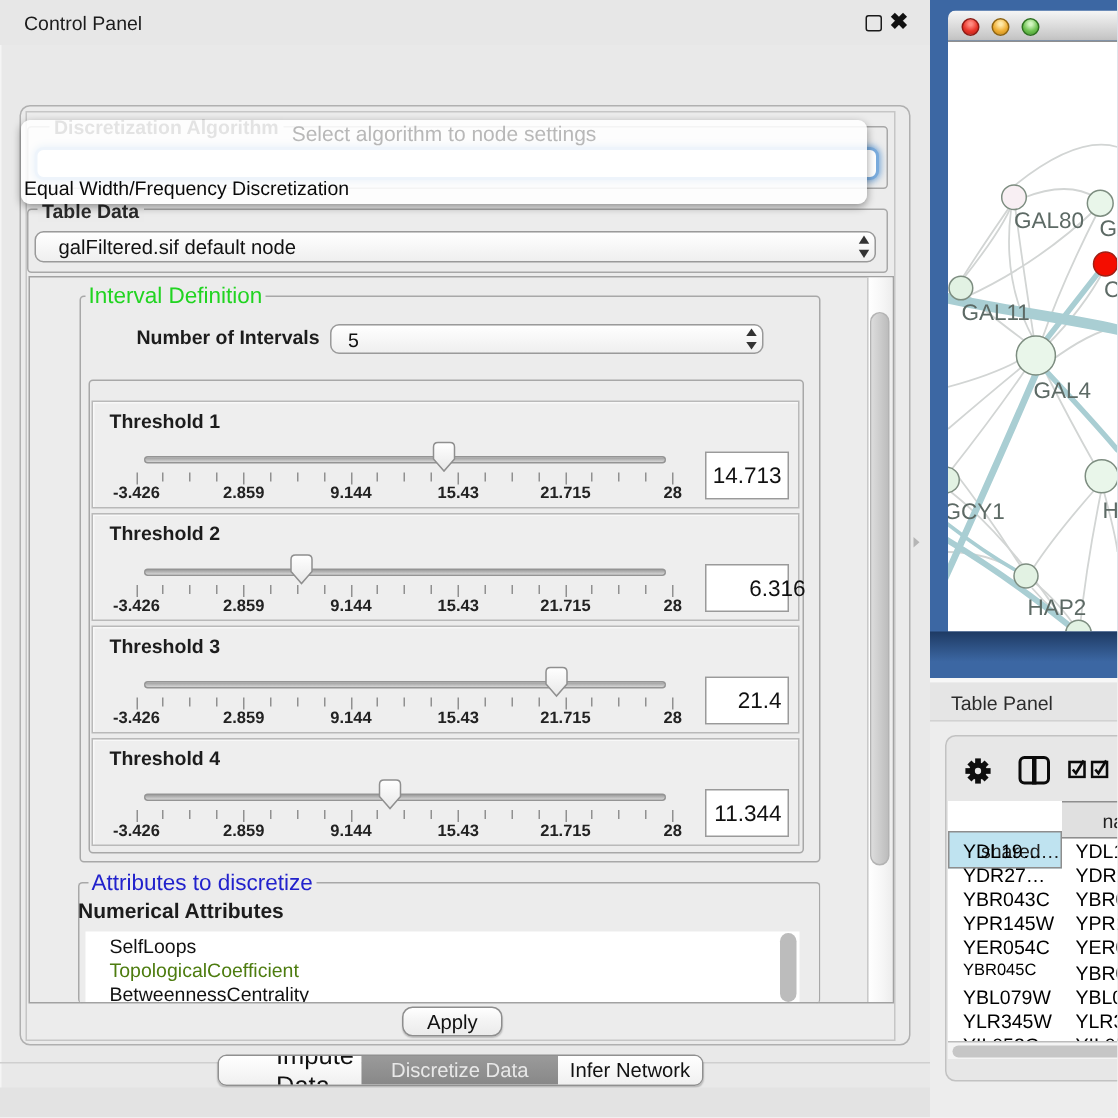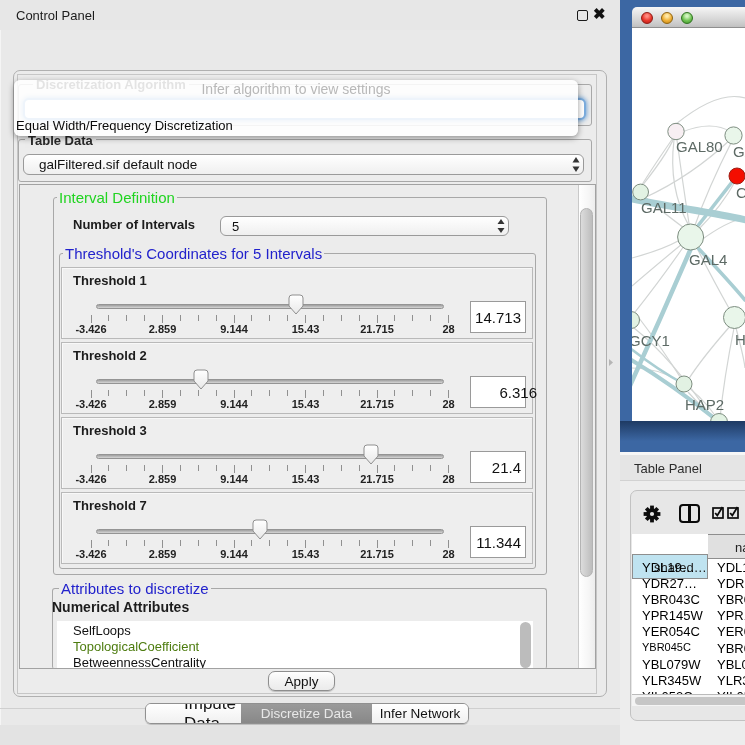--- a/index.html
+++ b/index.html
@@ -36,32 +36,31 @@
 </div>
 
 <div class="abs" style="left:19px;top:184px;width:577px;height:485px;border:1px solid #a2a2a2;background:#ececec;"></div>
 
 <div class="abs" style="left:578px;top:185px;width:17px;height:483px;background:linear-gradient(90deg,#ffffff,#f6f6f6 60%,#ededed);border-left:1px solid #c9c9c9;"></div>
 <div class="abs" style="left:580px;top:208px;width:13px;height:369px;background:linear-gradient(90deg,#dcdcdc,#bdbdbd);border:1px solid #b3b3b3;border-radius:7px;"></div>
 
 <div class="abs" style="left:53px;top:197px;width:494px;height:378px;border:1px solid #a8a8a8;border-radius:3px;"></div>
 <div class="abs" style="left:57px;top:189px;background:#ececec;padding:0 2px;font-size:15px;color:#21d421;">Interval Definition</div>
 
-<div class="abs" style="left:73px;top:217px;font-size:13px;font-weight:bold;color:#1c1c1c;">Number of Intervals</div>
+<div class="abs" style="left:91px;top:217px;font-size:13px;font-weight:bold;color:#1c1c1c;">Number of Intervals</div>
 <div class="abs" style="left:220px;top:216px;width:289px;height:20px;background:linear-gradient(#ffffff,#efefef);border:1px solid #9a9a9a;border-radius:6px;"></div>
 <div class="abs" style="left:232px;top:219px;font-size:13px;color:#111;">5</div>
 <div class="abs" style="left:496px;top:218px;width:10px;height:17px;">
   <svg width="10" height="17">
         <path d="M5 1 L8.5 6 L1.5 6 Z" fill="#333"></path>
         <path d="M5 15 L1.5 10 L8.5 10 Z" fill="#333"></path>
       </svg>
 </div>
 
 <div class="abs" style="left:59px;top:253px;width:477px;height:316px;border:1px solid #a8a8a8;border-radius:3px;"></div>
-<div class="abs" style="left:63px;top:245px;background:#ececec;padding:0 2px;font-size:15px;color:#2222cc;">Threshold's Coordinates for 5 Intervals</div>
 
 <div id="sliders">
       <div class="abs" style="left:61px;top:267px;width:472px;height:72px;background:#eeeeee;border:1px solid #b9b9b9;box-shadow:inset 1px 1px 0 #f8f8f8;">
         <div style="position:absolute;left:11px;top:4.5px;font-size:13px;font-weight:bold;color:#1c1c1c;">Threshold 1</div>
         <div style="position:absolute;left:34px;top:36px;width:348px;height:5px;border-radius:3px;background:linear-gradient(#9e9e9e,#d6d6d6);border:0.5px solid #949494;"></div>
         <div style="position:absolute;left:28.5px;top:47px;width:1px;height:8px;background:#909090;"></div>
         <div style="position:absolute;left:46.4px;top:47px;width:1px;height:6px;background:#909090;"></div>
         <div style="position:absolute;left:64.3px;top:47px;width:1px;height:6px;background:#909090;"></div>
         <div style="position:absolute;left:82.1px;top:47px;width:1px;height:6px;background:#909090;"></div>
         <div style="position:absolute;left:100.0px;top:47px;width:1px;height:8px;background:#909090;"></div>
@@ -177,21 +176,21 @@
             <linearGradient id="tg2" x1="0" y1="0" x2="0" y2="1">
               <stop offset="0" stop-color="#ffffff"></stop>
               <stop offset="1" stop-color="#e8e8e8"></stop>
             </linearGradient>
           </defs>
         </svg>
         <div style="position:absolute;left:408px;top:33px;width:56px;height:32px;background:#fff;border:1px solid #9a9a9a;"></div>
         <div style="position:absolute;left:408px;top:41px;width:51px;text-align:right;font-size:15px;color:#111;">21.4</div>
       </div>
       <div class="abs" style="left:61px;top:492px;width:472px;height:72px;background:#eeeeee;border:1px solid #b9b9b9;box-shadow:inset 1px 1px 0 #f8f8f8;">
-        <div style="position:absolute;left:11px;top:4.5px;font-size:13px;font-weight:bold;color:#1c1c1c;">Threshold 7</div>
+        <div style="position:absolute;left:11px;top:4.5px;font-size:13px;font-weight:bold;color:#1c1c1c;">Threshold 4</div>
         <div style="position:absolute;left:34px;top:36px;width:348px;height:5px;border-radius:3px;background:linear-gradient(#9e9e9e,#d6d6d6);border:0.5px solid #949494;"></div>
         <div style="position:absolute;left:28.5px;top:47px;width:1px;height:8px;background:#909090;"></div>
         <div style="position:absolute;left:46.4px;top:47px;width:1px;height:6px;background:#909090;"></div>
         <div style="position:absolute;left:64.3px;top:47px;width:1px;height:6px;background:#909090;"></div>
         <div style="position:absolute;left:82.1px;top:47px;width:1px;height:6px;background:#909090;"></div>
         <div style="position:absolute;left:100.0px;top:47px;width:1px;height:8px;background:#909090;"></div>
         <div style="position:absolute;left:117.9px;top:47px;width:1px;height:6px;background:#909090;"></div>
         <div style="position:absolute;left:135.8px;top:47px;width:1px;height:6px;background:#909090;"></div>
         <div style="position:absolute;left:153.6px;top:47px;width:1px;height:6px;background:#909090;"></div>
         <div style="position:absolute;left:171.5px;top:47px;width:1px;height:8px;background:#909090;"></div>
@@ -245,21 +244,21 @@
   <div style="width:131px;display:flex;align-items:center;justify-content:center;font-size:13.5px;color:#e8e8e8;background:linear-gradient(#9a9a9a,#888888);">Discretize Data</div>
   <div style="flex:1;display:flex;align-items:center;justify-content:center;font-size:13.5px;color:#111;background:linear-gradient(#ffffff,#f0f0f0);">Infer Network</div>
 </div>
 <div class="abs" style="left:0;top:725px;width:620px;height:20px;background:#e3e3e3;"></div>
 
 <div class="abs" style="left:608px;top:353px;width:6px;height:9px;"><svg width="6" height="9">
         <path d="M1 1 L5 4.5 L1 8 Z" fill="#b5b5b5"></path>
       </svg></div>
 
 <div class="abs" style="left:14px;top:80px;width:564px;height:56px;background:rgba(255,255,255,0.87);border-radius:6px;box-shadow:0 2px 6px rgba(0,0,0,0.4);"></div>
-<div class="abs" style="left:14px;top:81px;width:564px;height:13px;font-size:14px;color:#b8b8b8;text-align:center;">Infer algorithm to view settings</div>
+<div class="abs" style="left:14px;top:81px;width:564px;height:13px;font-size:14px;color:#b8b8b8;text-align:center;">Select algorithm to node settings</div>
 <div class="abs" style="left:16px;top:118px;font-size:13px;color:#0a0a0a;">Equal Width/Frequency Discretization</div>
 
 <div class="abs" style="left:620px;top:0;width:125px;height:452px;background:#3c67a3;"></div>
 
 <div class="abs" style="left:632px;top:7px;width:113px;height:21px;background:linear-gradient(#f6f6f6,#cacaca 85%,#c0c0c0);border-top-left-radius:5px;border-bottom:1px solid #8f8f8f;"></div>
 <div class="abs" style="left:641px;top:12px;width:12px;height:12px;border-radius:50%;background:radial-gradient(circle at 50% 30%,#ff8a80 12%,#e8352a 55%,#b31f16);border:0.5px solid #8e1a14;"></div>
 <div class="abs" style="left:661px;top:12px;width:12px;height:12px;border-radius:50%;background:radial-gradient(circle at 50% 30%,#ffe9a8 12%,#efaf35 55%,#c08414);border:0.5px solid #8f6410;"></div>
 <div class="abs" style="left:681px;top:12px;width:12px;height:12px;border-radius:50%;background:radial-gradient(circle at 50% 30%,#d2f5c0 12%,#6fc353 55%,#3f9126);border:0.5px solid #2e7220;"></div>
 
 <div class="abs" style="left:632px;top:28px;width:113px;height:393px;background:#ffffff;overflow:hidden;" id="netcanvas">

